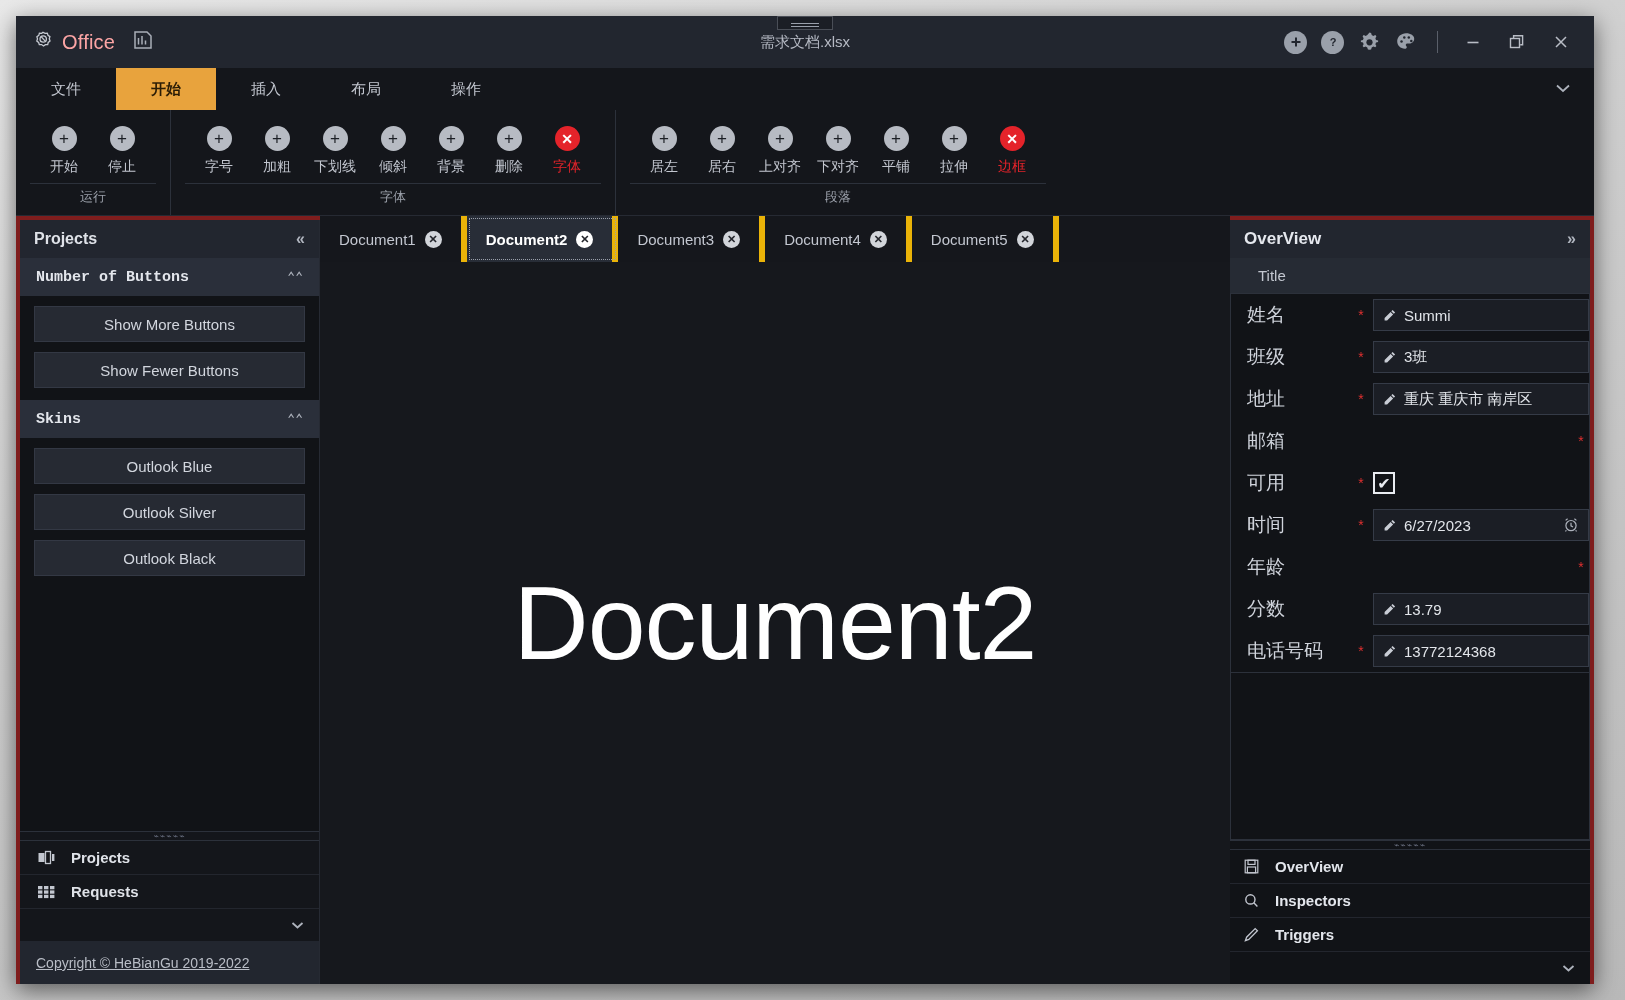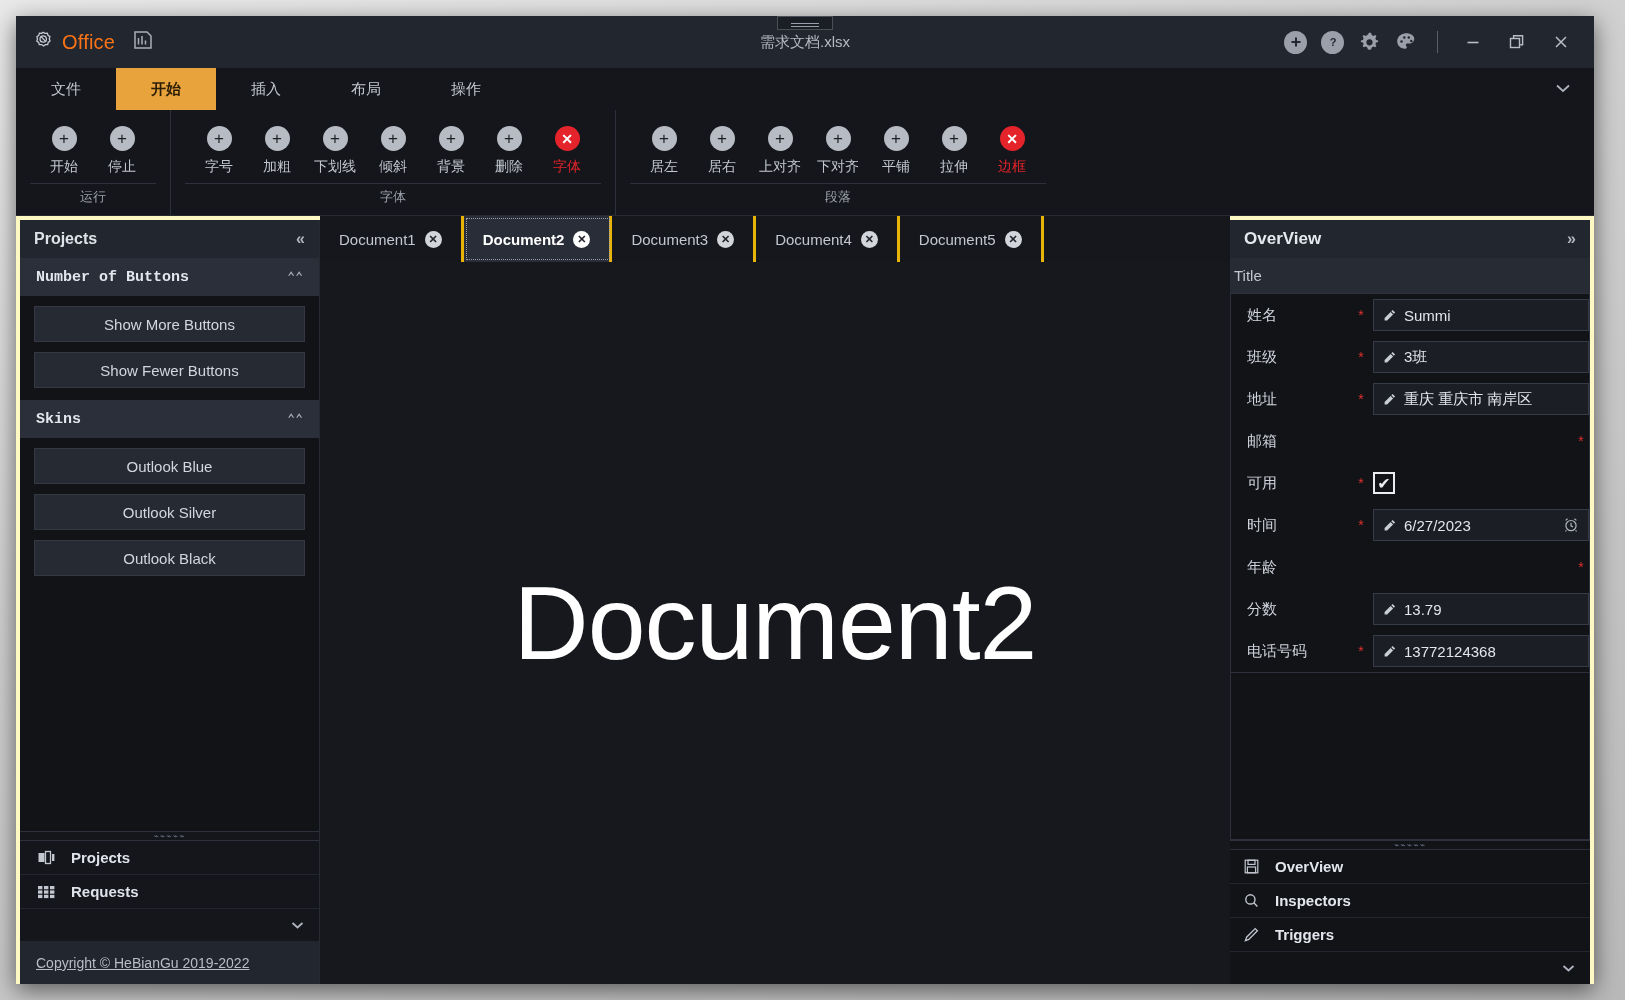--- a/index.html
+++ b/index.html
@@ -34,21 +34,21 @@
   }
   #notch i { display:block; width: 28px; height:1px; background:#9aa0ab; box-shadow: 0 3px 0 #9aa0ab; }
 
   
   #titlebar {
     height: 52px; background: #22262f;
     display: flex; align-items: center; flex: none;
     position: relative;
   }
   .brand { display:flex; align-items:center; gap: 9px; padding-left: 17px; }
-  .brand-txt { color:#f97316; font-size: 20px; letter-spacing:.2px;text-align:center; }
+  .brand-txt { color:#fca5a5; font-size: 20px; letter-spacing:.2px;text-align:center; }
   .title-center {
     position:absolute; left:0; right:0; text-align:center;
     color:#b6bac4; font-size: 15px; pointer-events:none;
   }
   .win-actions { margin-left:auto; display:flex; align-items:center; gap: 14px; padding-right: 18px; }
   .circ-ico { width:23px; height:23px; border-radius:50%; background:#9aa0aa; display:flex; align-items:center; justify-content:center; color:#22262f; }
   .vdiv { width:1px; height:22px; background:#5a5f6a; margin: 0 6px; }
   .winbtn { width: 30px; height: 30px; display:flex; align-items:center; justify-content:center; color:#b9bdc6; }
 
   
@@ -72,21 +72,21 @@
   .rgroup + .rgroup { border-left:1px solid #2c313b; }
   .rgroup-items { display:flex; gap: 6px; padding: 8px 8px 0 8px; flex:1; }
   .ritem { width: 52px; display:flex; flex-direction:column; align-items:center; gap:7px; padding-top:8px; }
   .ritem-ico { width:25px; height:25px; border-radius:50%; background:#b7bbc3; display:flex; align-items:center; justify-content:center; color:#1b1e24; font-size:17px; line-height:1; }
   .ritem-ico.danger { background:#e4232a; color:#fff; font-size:14px; font-weight:700;}
   .ritem-lbl { font-size:14px; color:#c2c6cf; white-space:nowrap; }
   .ritem.danger .ritem-lbl { color:#e4232a; }
   .rgroup-name { height: 26px; display:flex; align-items:center; justify-content:center; color:#9ba0aa; font-size:13px; border-top:1px solid #2c313b; margin: 2px 0 6px; }
 
   
-  #main { flex:1; display:flex; min-height:0; background:#fef9c3; }
+  #main { flex:1; display:flex; min-height:0; background:#7f1d1d; }
 
   
   #sidebar {
     width: 300px; flex:none; display:flex; flex-direction:column;
     background:#111317; border-right:1px solid #262a33;
     margin: 4px 0 0 4px;
   }
   .side-head {
     height: 38px; display:flex; align-items:center; padding: 0 14px;
     background:#22262f; color:#dfe2e8; font-size:16px; font-weight:700;
@@ -115,39 +115,39 @@
     height: 43px; display:flex; align-items:center; padding-left: 16px;
     color:#b9bdc6; font-size:14px; text-decoration:underline; background:#22262f;
   }
   #sidebar-foot { background:#14161b; }
 
   
   #doc-area { flex:1; display:flex; flex-direction:column; min-width:0; background:#16181d; }
   #doc-tabs { height: 46px; display:flex; align-items:stretch; background:#15171c; flex:none; }
   .dtab {
     display:flex; align-items:center; gap:9px; padding: 0 19px;
-    color:#c3c7d0; font-size:15px; border-right:3px solid #eab308;
+    color:#c3c7d0; font-size:15px; border-right:6px solid #eab308;
     position:relative;
   }
   .dtab.active { background:#282d37; color:#ffffff; font-weight:700; outline:1px dotted #9aa0ab; outline-offset:-3px; }
   .dtab-x { width:17px; height:17px; border-radius:50%; background:#d2d5da; color:#24262c; font-size:11px; font-weight:700; display:flex; align-items:center; justify-content:center; }
   .dtab.active .dtab-x { background:#ffffff; }
   .dtab-rest { flex:1; border-right:none; }
   #doc-canvas { flex:1; display:flex; align-items:center; justify-content:center; background:#16181d; }
   #doc-canvas .big { color:#ffffff; font-size: 104px; font-weight: 300; letter-spacing:-1px;}
 
   
   #right { width: 360px; flex:none; display:flex; flex-direction:column; background:#111317; margin: 4px 4px 0 0; }
   .rp-head { height: 38px; display:flex; align-items:center; padding: 0 14px; background:#22262f; color:#e5e8ee; font-size:17px; font-weight:700; }
   .rp-head .chev { margin-left:auto; color:#b0b5bf; font-size:16px; }
   .form-wrap { flex:1; background:#111317; display:flex; flex-direction:column; min-height:0;}
-  .form-title { height: 36px; display:flex; align-items:center; padding-left:4px; background:#262b34; color:#c3c7d0; font-size:15px; border-bottom:1px solid #2c313b;}
+  .form-title { height: 36px; display:flex; align-items:center; padding-left:28px; background:#262b34; color:#c3c7d0; font-size:15px; border-bottom:1px solid #2c313b;}
   .form-rows { border:1px solid #2c313b; border-top:none; }
   .frow { display:flex; align-items:center; height: 42px; padding-left: 16px; }
-  .flabel { color:#d0d4dc; font-size:15px; flex:1; }
+  .flabel { color:#d0d4dc; font-size:19px; flex:1; }
   .freq { color:#e03030; font-size:14px; width:16px; text-align:center; }
   .fctl { width: 216px; margin-left: 4px; }
   .finput {
     height: 32px; background:#1b1e25; border:1px solid #353b47; display:flex; align-items:center; gap:8px;
     padding: 0 9px; color:#e2e5ea; font-size:15px; position:relative;
   }
   .pencil { color:#c9cdd5; font-size:13px; display:flex; flex:none; }
   .finput .tail { margin-left:auto; color:#aeb3bd; font-size:14px; display:flex; }
   .fcheck { width:22px; height:22px; border:2px solid #e9ecf1; background:transparent; display:flex; align-items:center; justify-content:center; color:#e9ecf1; font-size:16px; }
   .rp-filler { flex:1; border-left:1px solid #2c313b; border-right:1px solid #2c313b; border-bottom:1px solid #2c313b; min-height:20px;}

